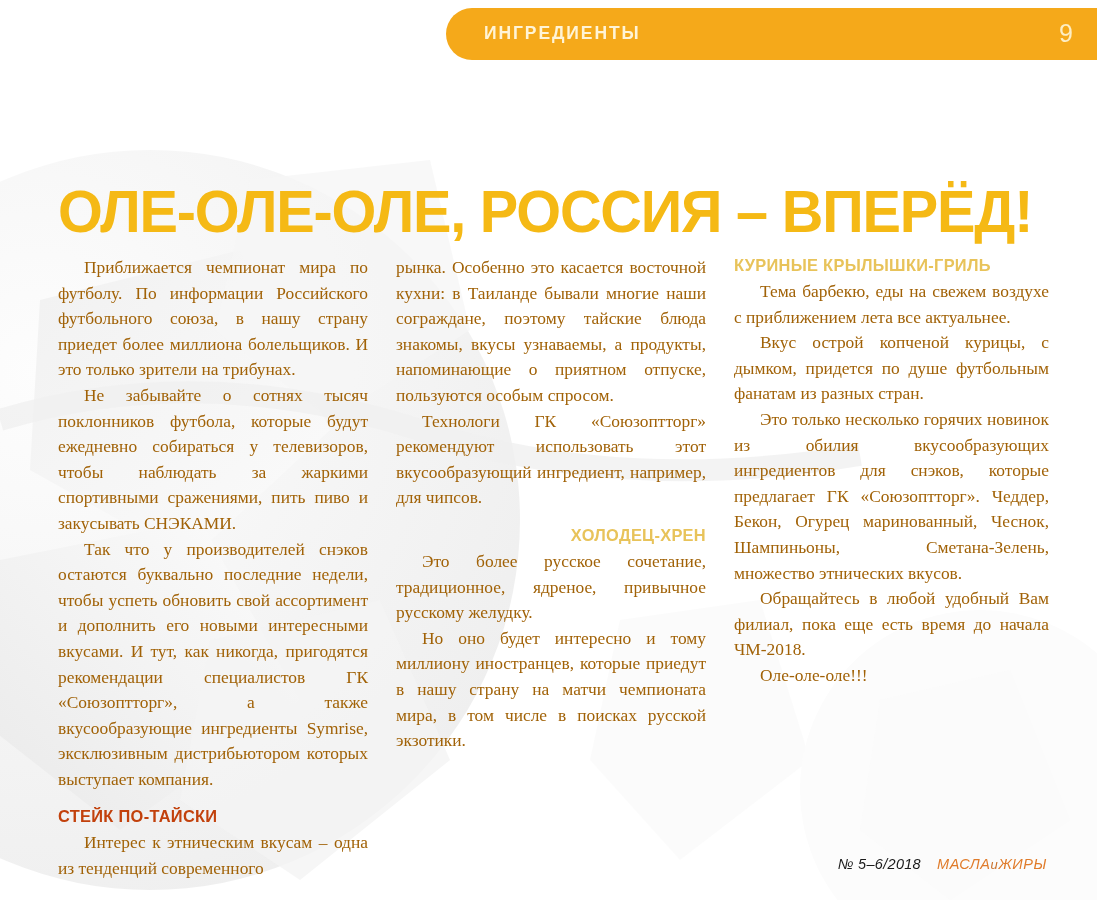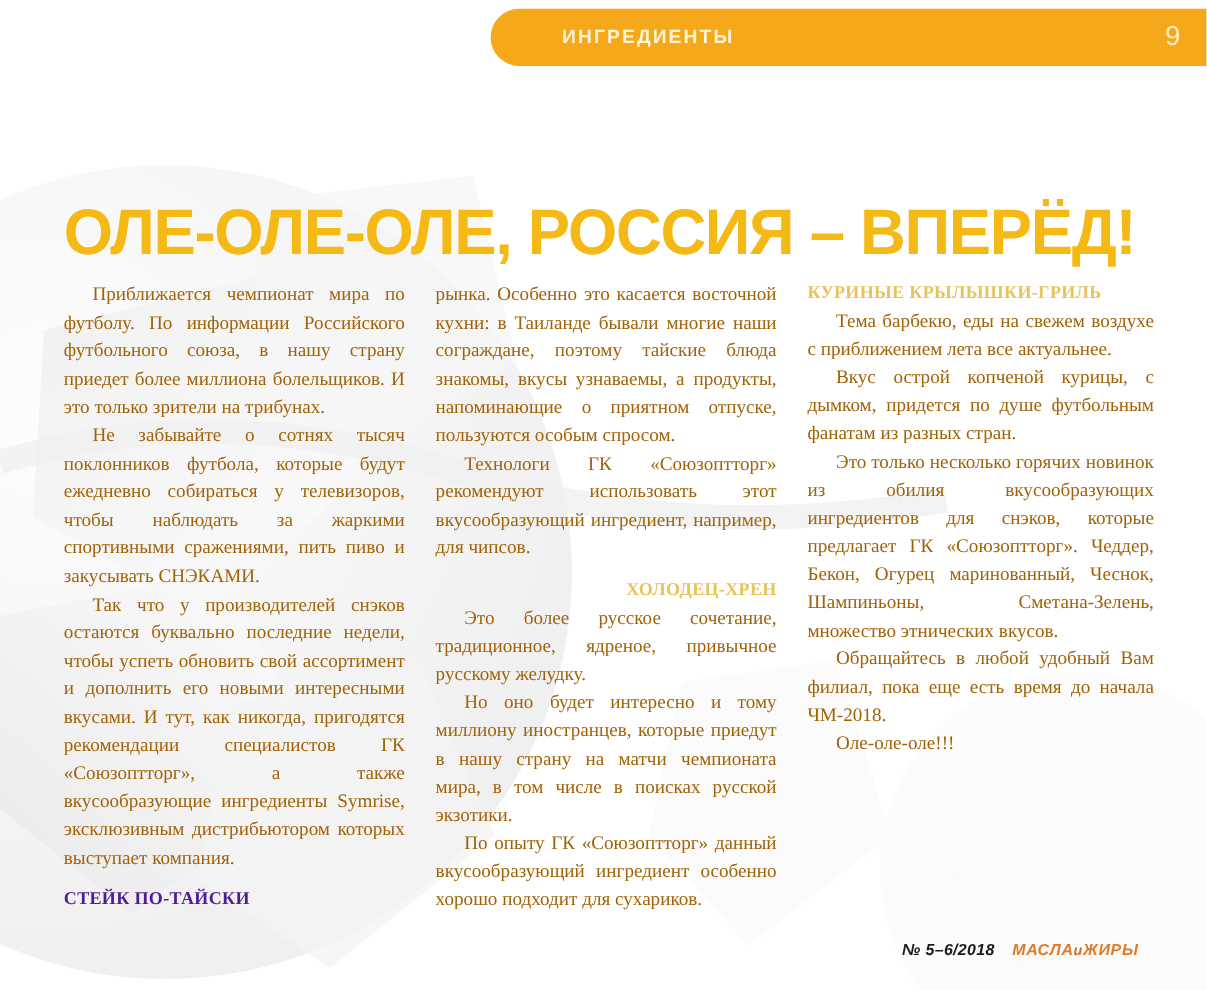--- a/index.html
+++ b/index.html
@@ -31,21 +31,21 @@
     top: 8px;
     width: 651px;
     height: 52px;
     background: #f5a91a;
     border-top-left-radius: 26px;
     border-bottom-left-radius: 26px;
     z-index: 3;
   }
   #header-title {
     position: absolute;
-    left: 65px;
+    left: 38px;
     top: 15px;
     font-family: "Liberation Sans", sans-serif;
     font-weight: bold;
     font-size: 17.5px;
     letter-spacing: 1.9px;
     color: #fff4d6;
   }
   #page-number {
     position: absolute;
     right: 24px;
@@ -100,39 +100,39 @@
     text-align: justify;
     text-indent: 26px;
     hyphens: manual;
   }
   p.body-par.no-indent { text-indent: 0; }
 
   h3.sub-head {
     margin: 0;
     padding-top: 14px;
     padding-bottom: 3px;
-    font-family: Liberation Serif, serif;
+    font-family: Liberation Sans, sans-serif;
     font-weight: bold;
     font-size: 16.4px;
     letter-spacing: 0.3px;
     line-height: 21px;
     color: #e8c35a;
     text-transform: uppercase;
   }
   h3.sub-head.tight-top { padding-top: 0; }
 
   
   #footer {
     position: absolute;
-    right: 62px;
+    right: 50px;
     bottom: 28px;
     z-index: 3;
     font-family: "Liberation Sans", sans-serif;
     font-size: 14.5px;
-    font-weight: bold;
+    font-weight: normal;
     font-style: italic;
     white-space: nowrap;
   }
   #footer-issue {
     color: #1a1a1a;
     letter-spacing: 0.3px;
   }
   #footer-brand {
     color: #e07b2a;
     letter-spacing: 0.6px;
@@ -178,29 +178,29 @@
   <div id="page-number">9</div>
 </div>
 
 <h1 id="headline" style="color: rgb(245, 185, 21); font-size: 58.5px;">ОЛЕ-ОЛЕ-ОЛЕ, РОССИЯ – ВПЕРЁД!</h1>
 
 <div id="columns">
   <div class="column col1">
       <p class="body-par">Приближается чемпионат мира по футболу. По информации Российского футбольного союза, в нашу страну приедет более миллиона болельщиков. И это только зрители на трибунах.</p>
       <p class="body-par">Не забывайте о сотнях тысяч поклонников футбола, которые будут ежедневно собираться у телевизоров, чтобы наблюдать за жаркими спортивными сражениями, пить пиво и закусывать СНЭКАМИ.</p>
       <p class="body-par">Так что у производителей снэков остаются буквально последние недели, чтобы успеть обновить свой ассортимент и дополнить его новыми интересными вкусами. И тут, как никогда, пригодятся рекомендации специалистов ГК «Союзоптторг», а также вкусообразующие ингредиенты Symrise, эксклюзивным дистрибьютором которых выступает компания.</p>
-      <h3 class="sub-head" style="color: #4c1d95;">СТЕЙК ПО-ТАЙСКИ</h3>
+      <h3 class="sub-head" style="color: #c2410c;">СТЕЙК ПО-ТАЙСКИ</h3>
+      <p class="body-par">Интерес к этническим вкусам – одна из тенденций современного</p>
     </div>
   <div class="column col2">
       <p class="body-par no-indent">рынка. Особенно это касается восточной кухни: в Таиланде бывали многие наши сограждане, поэтому тайские блюда знакомы, вкусы узнаваемы, а продукты, напоминающие о приятном отпуске, пользуются особым спросом.</p>
       <p class="body-par">Технологи ГК «Союзоптторг» рекомендуют использовать этот вкусообразующий ингредиент, например, для чипсов.</p>
       <h3 class="sub-head" style="color: rgb(232, 195, 90); text-align: right;">ХОЛОДЕЦ-ХРЕН</h3>
       <p class="body-par">Это более русское сочетание, традиционное, ядреное, привычное русскому желудку.</p>
       <p class="body-par">Но оно будет интересно и тому миллиону иностранцев, которые приедут в нашу страну на матчи чемпионата мира, в том числе в поисках русской экзотики.</p>
-      <p class="body-par">По опыту ГК «Союзоптторг» данный вкусообразующий ингредиент особенно хорошо подходит для сухариков.</p>
     </div>
   <div class="column col3">
       <h3 class="sub-head tight-top" style="color: rgb(232, 195, 90);">КУРИНЫЕ КРЫЛЫШКИ-ГРИЛЬ</h3>
       <p class="body-par">Тема барбекю, еды на свежем воздухе с приближением лета все актуальнее.</p>
       <p class="body-par">Вкус острой копченой курицы, с дымком, придется по душе футбольным фанатам из разных стран.</p>
       <p class="body-par">Это только несколько горячих новинок из обилия вкусообразующих ингредиентов для снэков, которые предлагает ГК «Союзоптторг». Чеддер, Бекон, Огурец маринованный, Чеснок, Шампиньоны, Сметана-Зелень, множество этнических вкусов.</p>
       <p class="body-par">Обращайтесь в любой удобный Вам филиал, пока еще есть время до начала ЧМ-2018.</p>
       <p class="body-par">Оле-оле-оле!!!</p>
     </div>
 </div>

